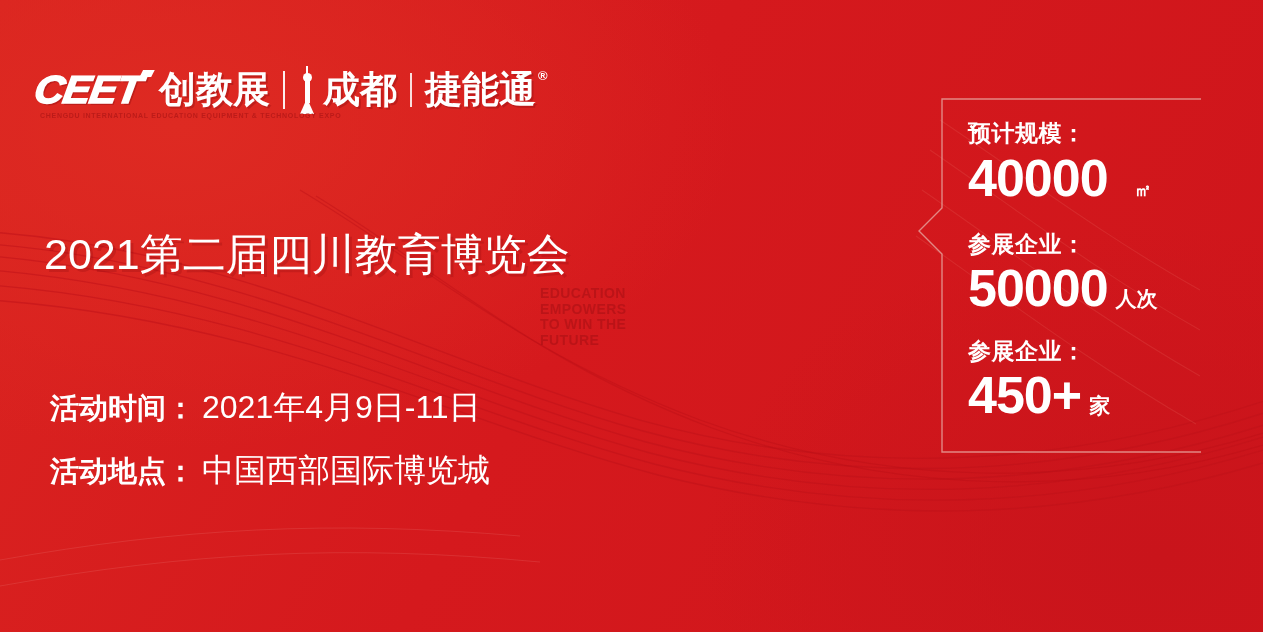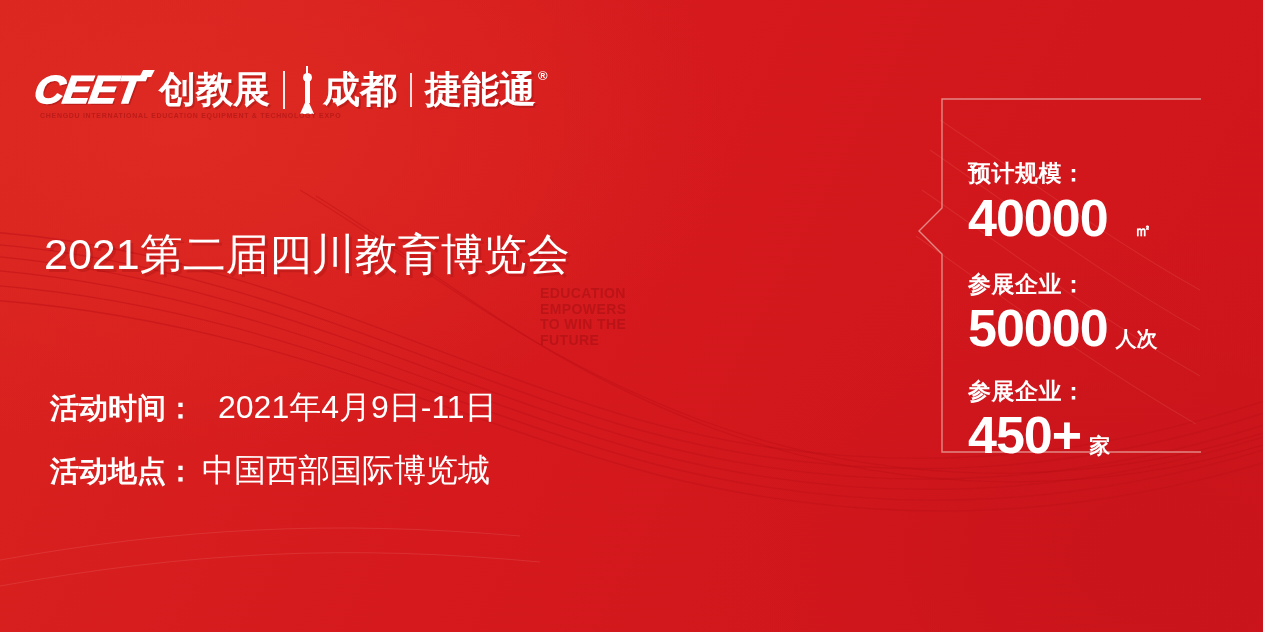--- a/index.html
+++ b/index.html
@@ -168,21 +168,21 @@
 
   
   .info-line {
     position: absolute;
     left: 50px;
     display: flex;
     align-items: baseline;
     white-space: nowrap;
     color: #fff;
   }
-  #info-time { top: 386px; gap: 16px; }
+  #info-time { top: 386px; }
   #info-place { top: 449px; }
   .info-label {
     font-size: 29px;
     font-weight: 700;
     letter-spacing: 0px;
   }
   .info-value {
     font-size: 32px;
     font-weight: 400;
     margin-left: 7px;
@@ -199,21 +199,20 @@
     pointer-events: none;
   }
   #stats {
     position: absolute;
     left: 968px;
     top: 118px;
     width: 235px;
   }
   .stat {
     margin-bottom: 8px;
-    margin-top: 40px;
   }
   .stat-label {
     font-size: 23px;
     font-weight: 700;
     color: #ffffff;
     letter-spacing: 0.5px;
     line-height: 30px;
   }
   .stat-value-row {
     display: flex;

